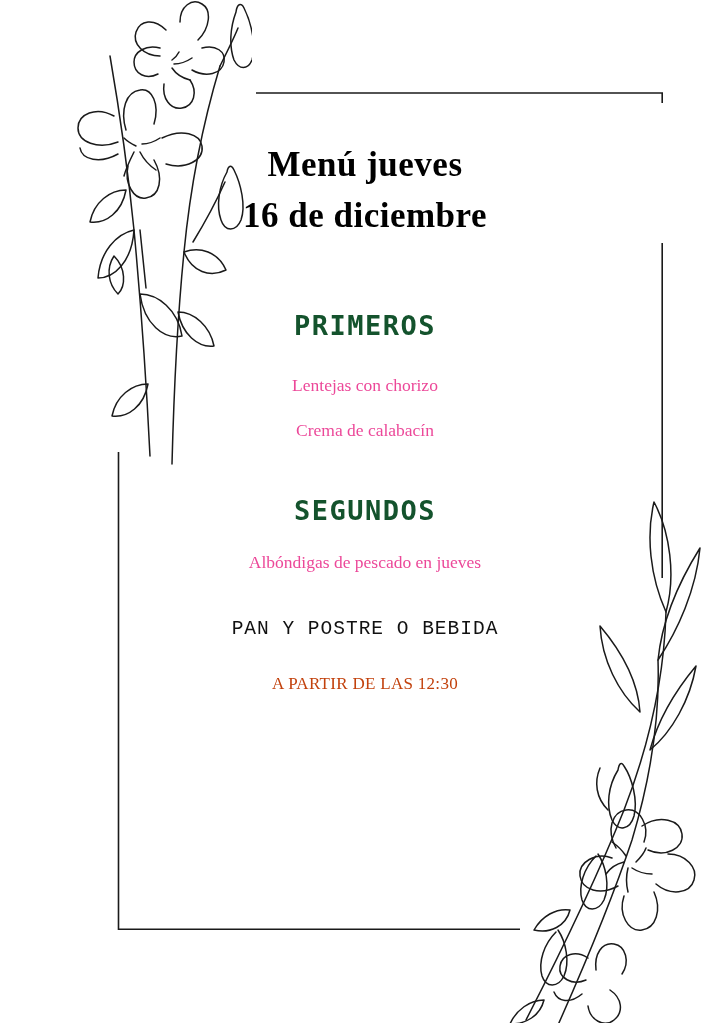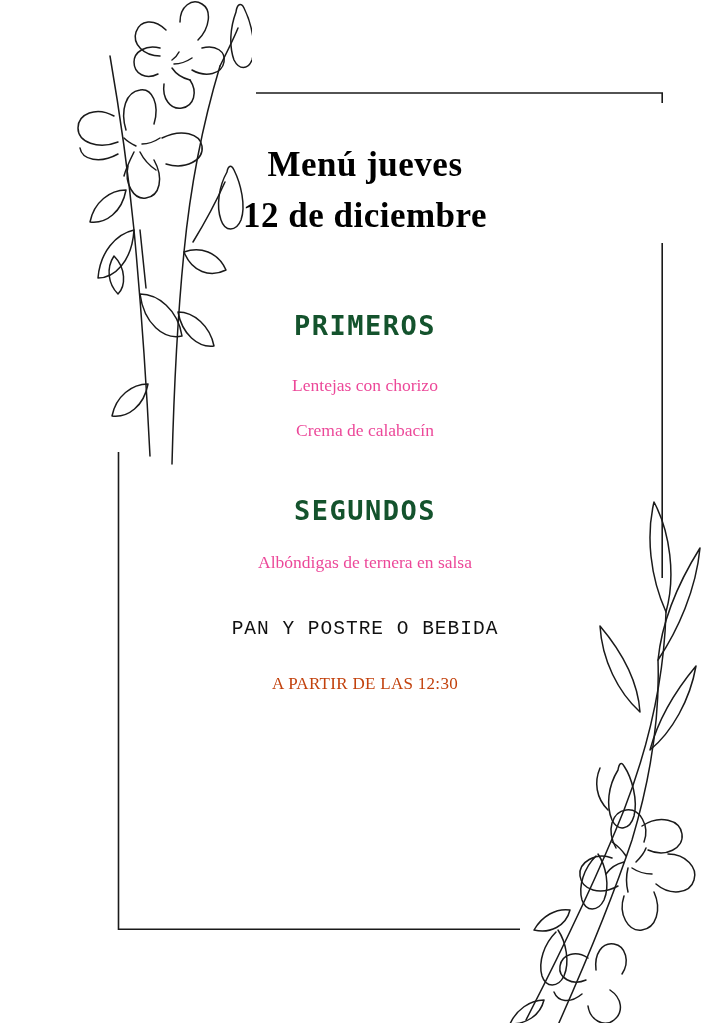--- a/index.html
+++ b/index.html
@@ -213,27 +213,27 @@
 
     <path d="M44 520 C30 520 16 530 10 544 C26 544 40 536 44 520 Z"></path>
     <path d="M70 430 C56 428 42 436 34 450 C50 454 66 446 70 430 Z"></path>
     <path d="M108 330 C96 318 94 302 100 288"></path>
   </svg>
 
   <div class="content">
 
     <h1 class="title">
       <span>Menú jueves</span>
-      <span class="line2">12 de diciembre</span>
+      <span class="line2">16 de diciembre</span>
     </h1>
 
     <h2 class="section-head sec-primeros">PRIMEROS</h2>
     <p class="dish dish-gap-1">Lentejas con chorizo</p>
     <p class="dish dish-gap-2">Crema de calabacín</p>
 
     <h2 class="section-head sec-segundos">SEGUNDOS</h2>
-    <p class="dish dish-gap-4">Albóndigas de ternera en salsa</p>
+    <p class="dish dish-gap-4">Albóndigas de pescado en jueves</p>
 
     <p class="pan-line">PAN Y POSTRE O BEBIDA</p>
     <p class="time-line">A PARTIR DE LAS 12:30</p>
 
   </div>
 </div>
 
 </body></html>

